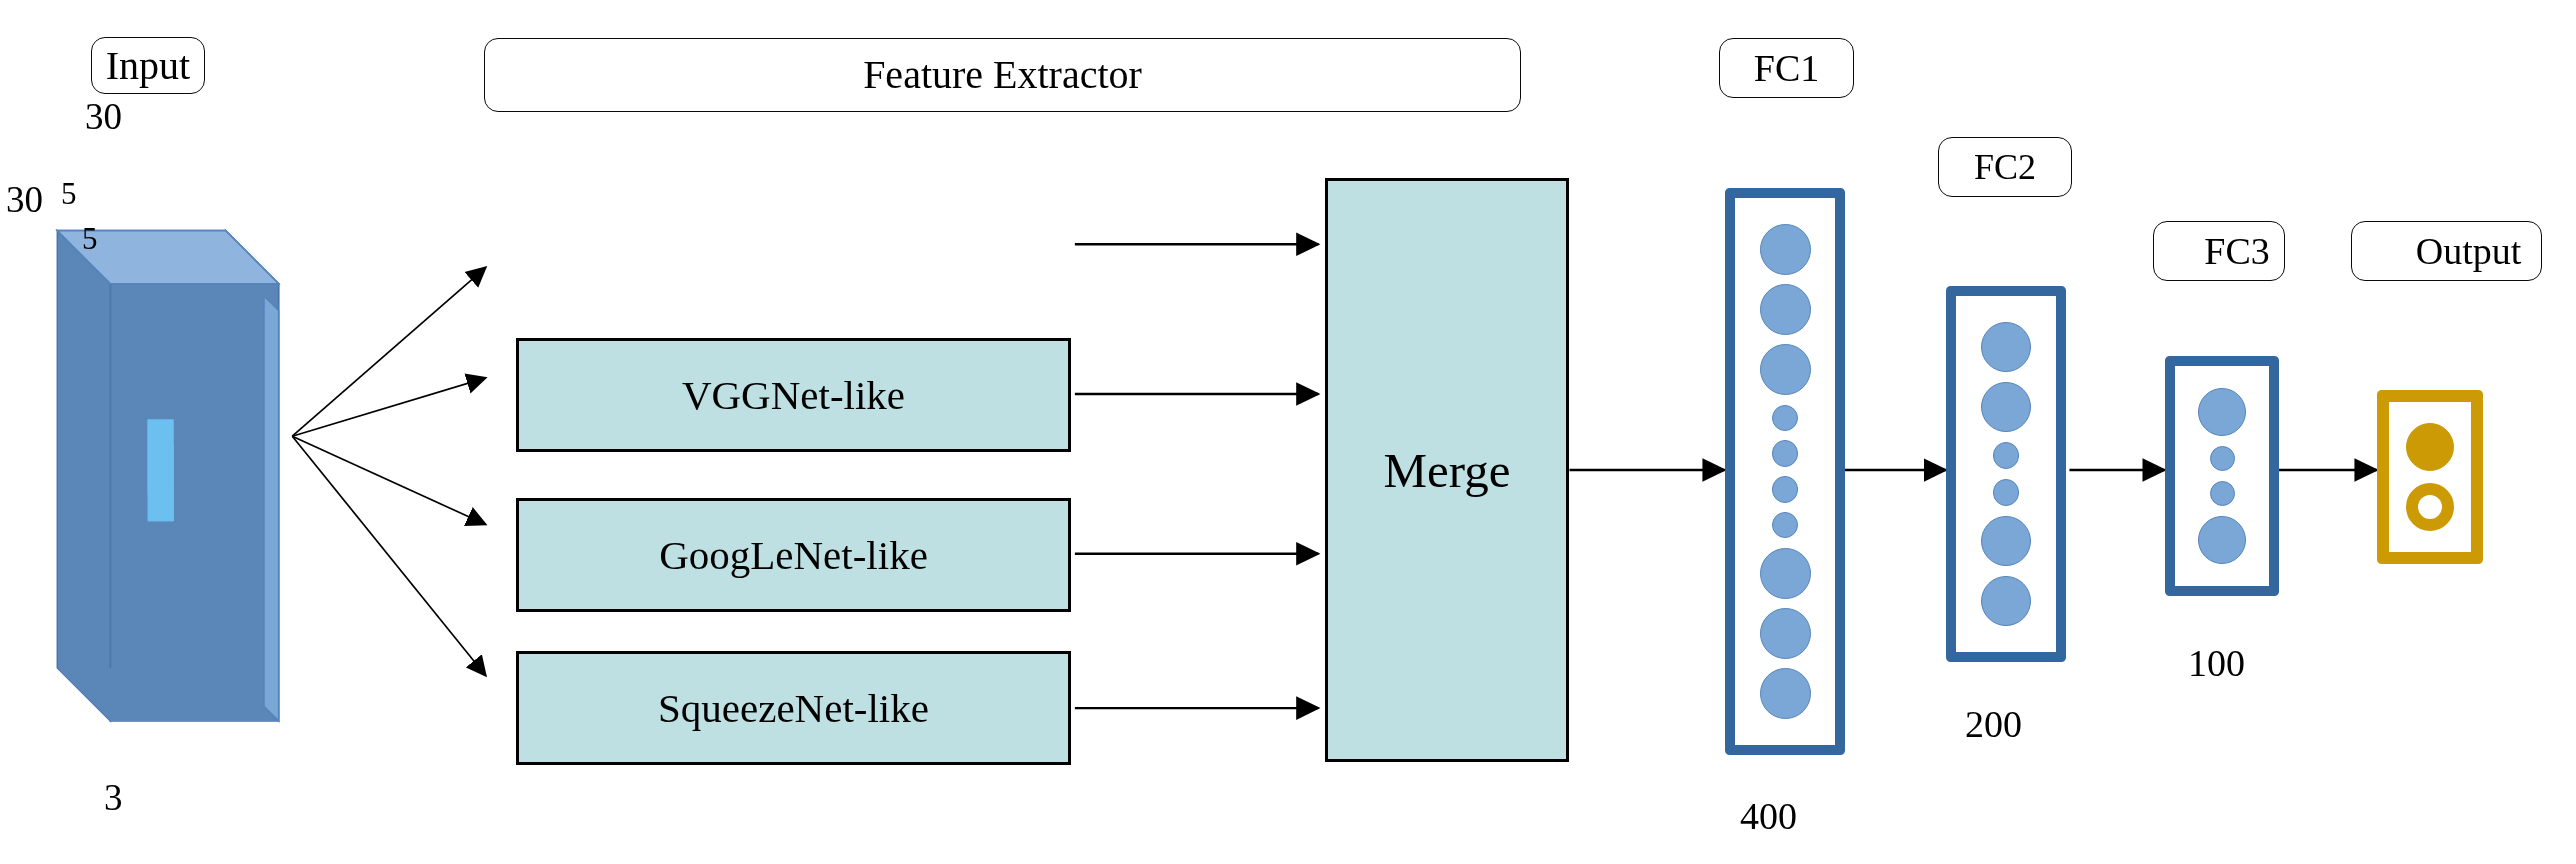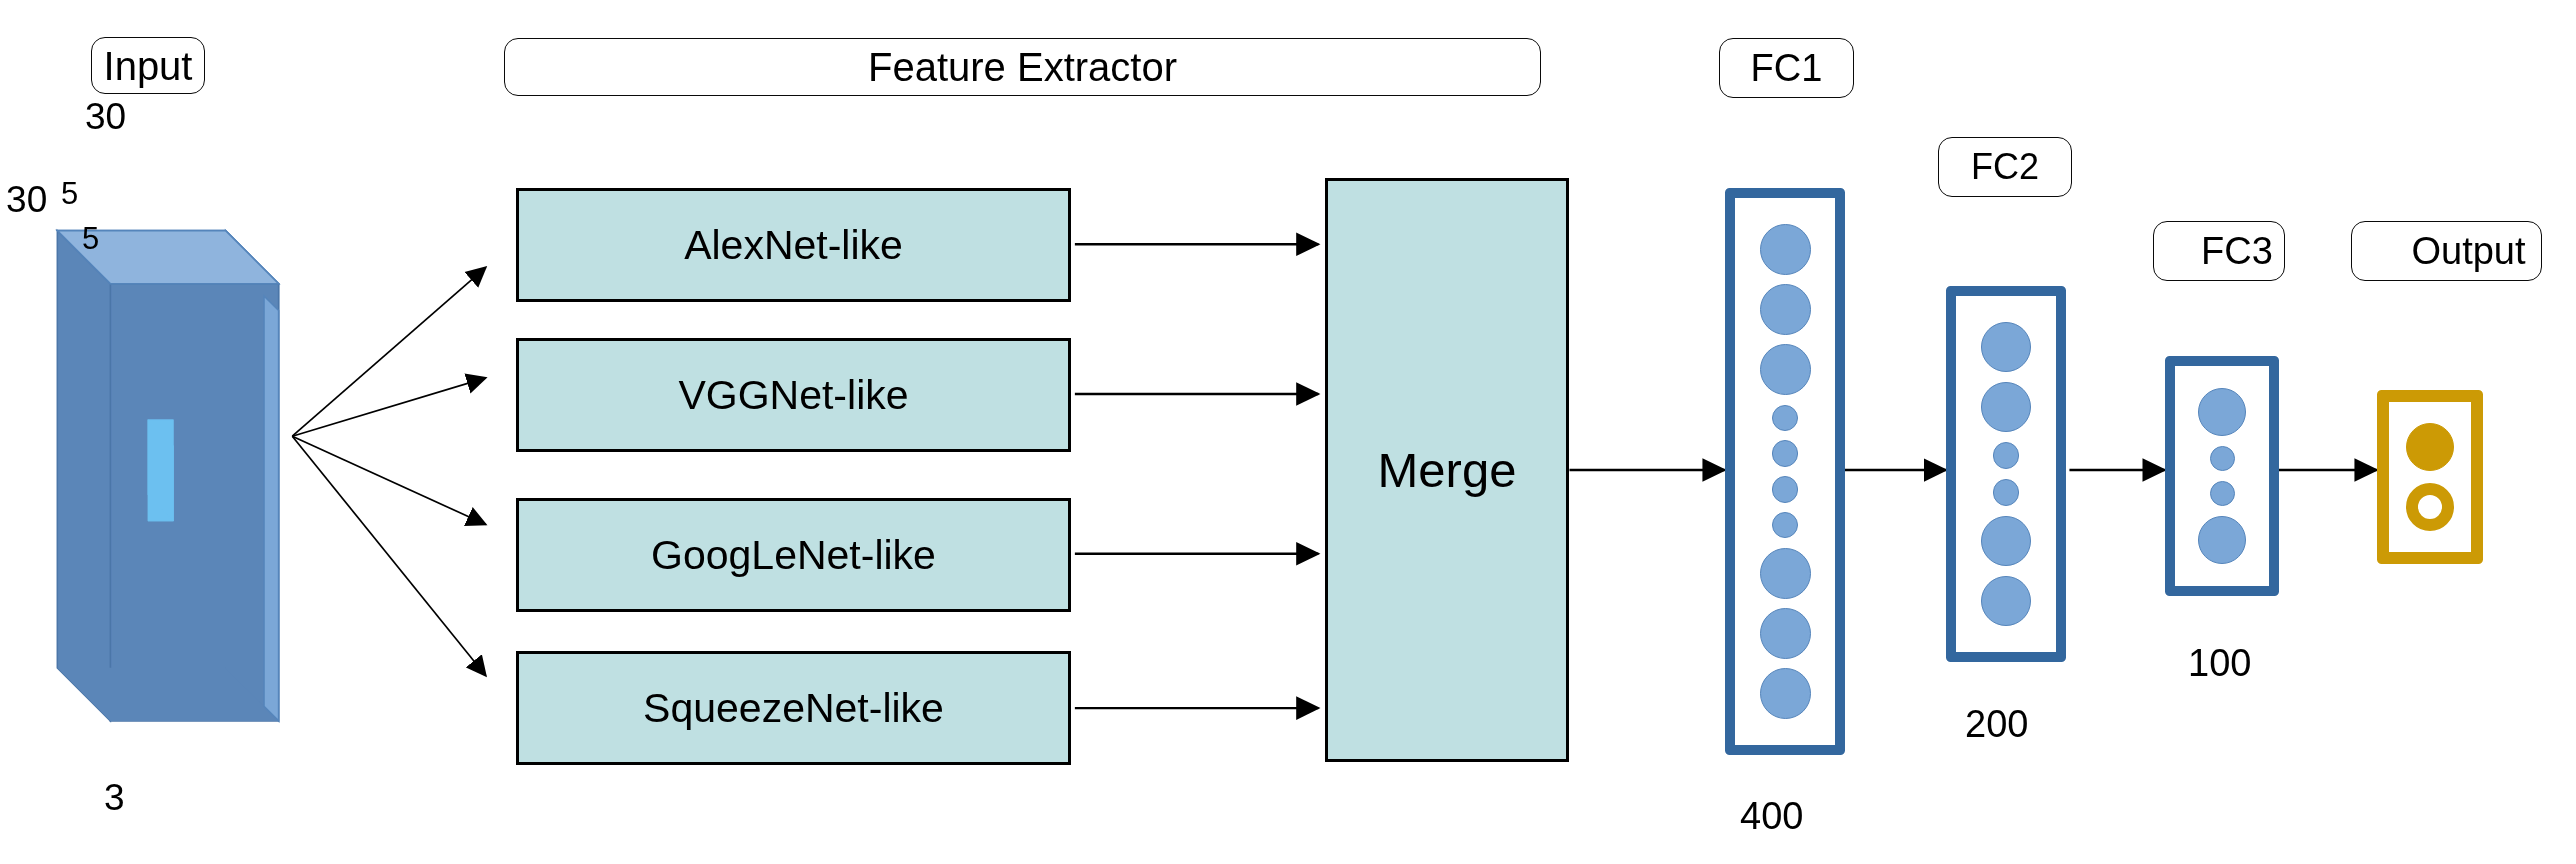--- a/index.html
+++ b/index.html
@@ -6,21 +6,21 @@
   html, body {
     margin: 0;
     padding: 0;
     background: #ffffff;
   }
   #stage {
     position: relative;
     width: 2576px;
     height: 864px;
     background: #ffffff;
-    font-family: Liberation Sans, sans-serif;
+    font-family: Liberation Serif, serif;
     overflow: hidden;
   }
   #edges {
     position: absolute;
     left: 0; top: 0;
     width: 2576px;
     height: 864px;
     pointer-events: none;
   }
 
@@ -129,21 +129,21 @@
 
     <g stroke="#000000" stroke-width="3" fill="none">
       <line x1="2962" y1="612" x2="3094" y2="612" marker-end="url(#ahThin)"></line>
     </g>
   </svg>
 
   <div class="pill" style="left:91px; top:37px; width:114px; height:57px; font-size:40px;">
     <span>Input</span>
   </div>
 
-  <div class="pill" style="left:504px; top:38px; width:1037px; height:58px; font-size:40px;">
+  <div class="pill" style="left:484px; top:38px; width:1037px; height:74px; font-size:40px;">
     <span>Feature  Extractor</span>
   </div>
 
   <div class="pill" style="left:1719px; top:38px; width:135px; height:60px; font-size:38px;">
     <span>FC1</span>
   </div>
 
   <div class="pill" style="left:1938px; top:137px; width:134px; height:60px; font-size:36px;">
     <span>FC2</span>
   </div>
@@ -178,23 +178,20 @@
       <polygon points="303,147 322,166 322,700 303,681" fill="#7ba7d7" stroke="#5585bb" stroke-width="2"></polygon>
     </svg>
   </div>
 
   <div class="num" style="left:85px; top:98px; font-size:37px;">30</div>
   <div class="num" style="left:6.1px; top:181px; font-size:37px;">30</div>
   <div class="num" style="left:104px; top:779px; font-size:37px;">3</div>
   <div class="num" style="left:61px; top:178px; font-size:31px;">5</div>
   <div class="num" style="left:82px; top:223px; font-size:31px;">5</div>
 
-  <div class="netbox" style="left:516px; top:188px; width:555px; height:114px; font-size:41px;">
-    <span>AlexNet-like</span>
-  </div>
   <div class="netbox" style="left:516px; top:338px; width:555px; height:114px; font-size:41px;">
     <span>VGGNet-like</span>
   </div>
   <div class="netbox" style="left:516px; top:498px; width:555px; height:114px; font-size:41px;">
     <span>GoogLeNet-like</span>
   </div>
   <div class="netbox" style="left:516px; top:651px; width:555px; height:114px; font-size:41px;">
     <span>SqueezeNet-like</span>
   </div>
 

